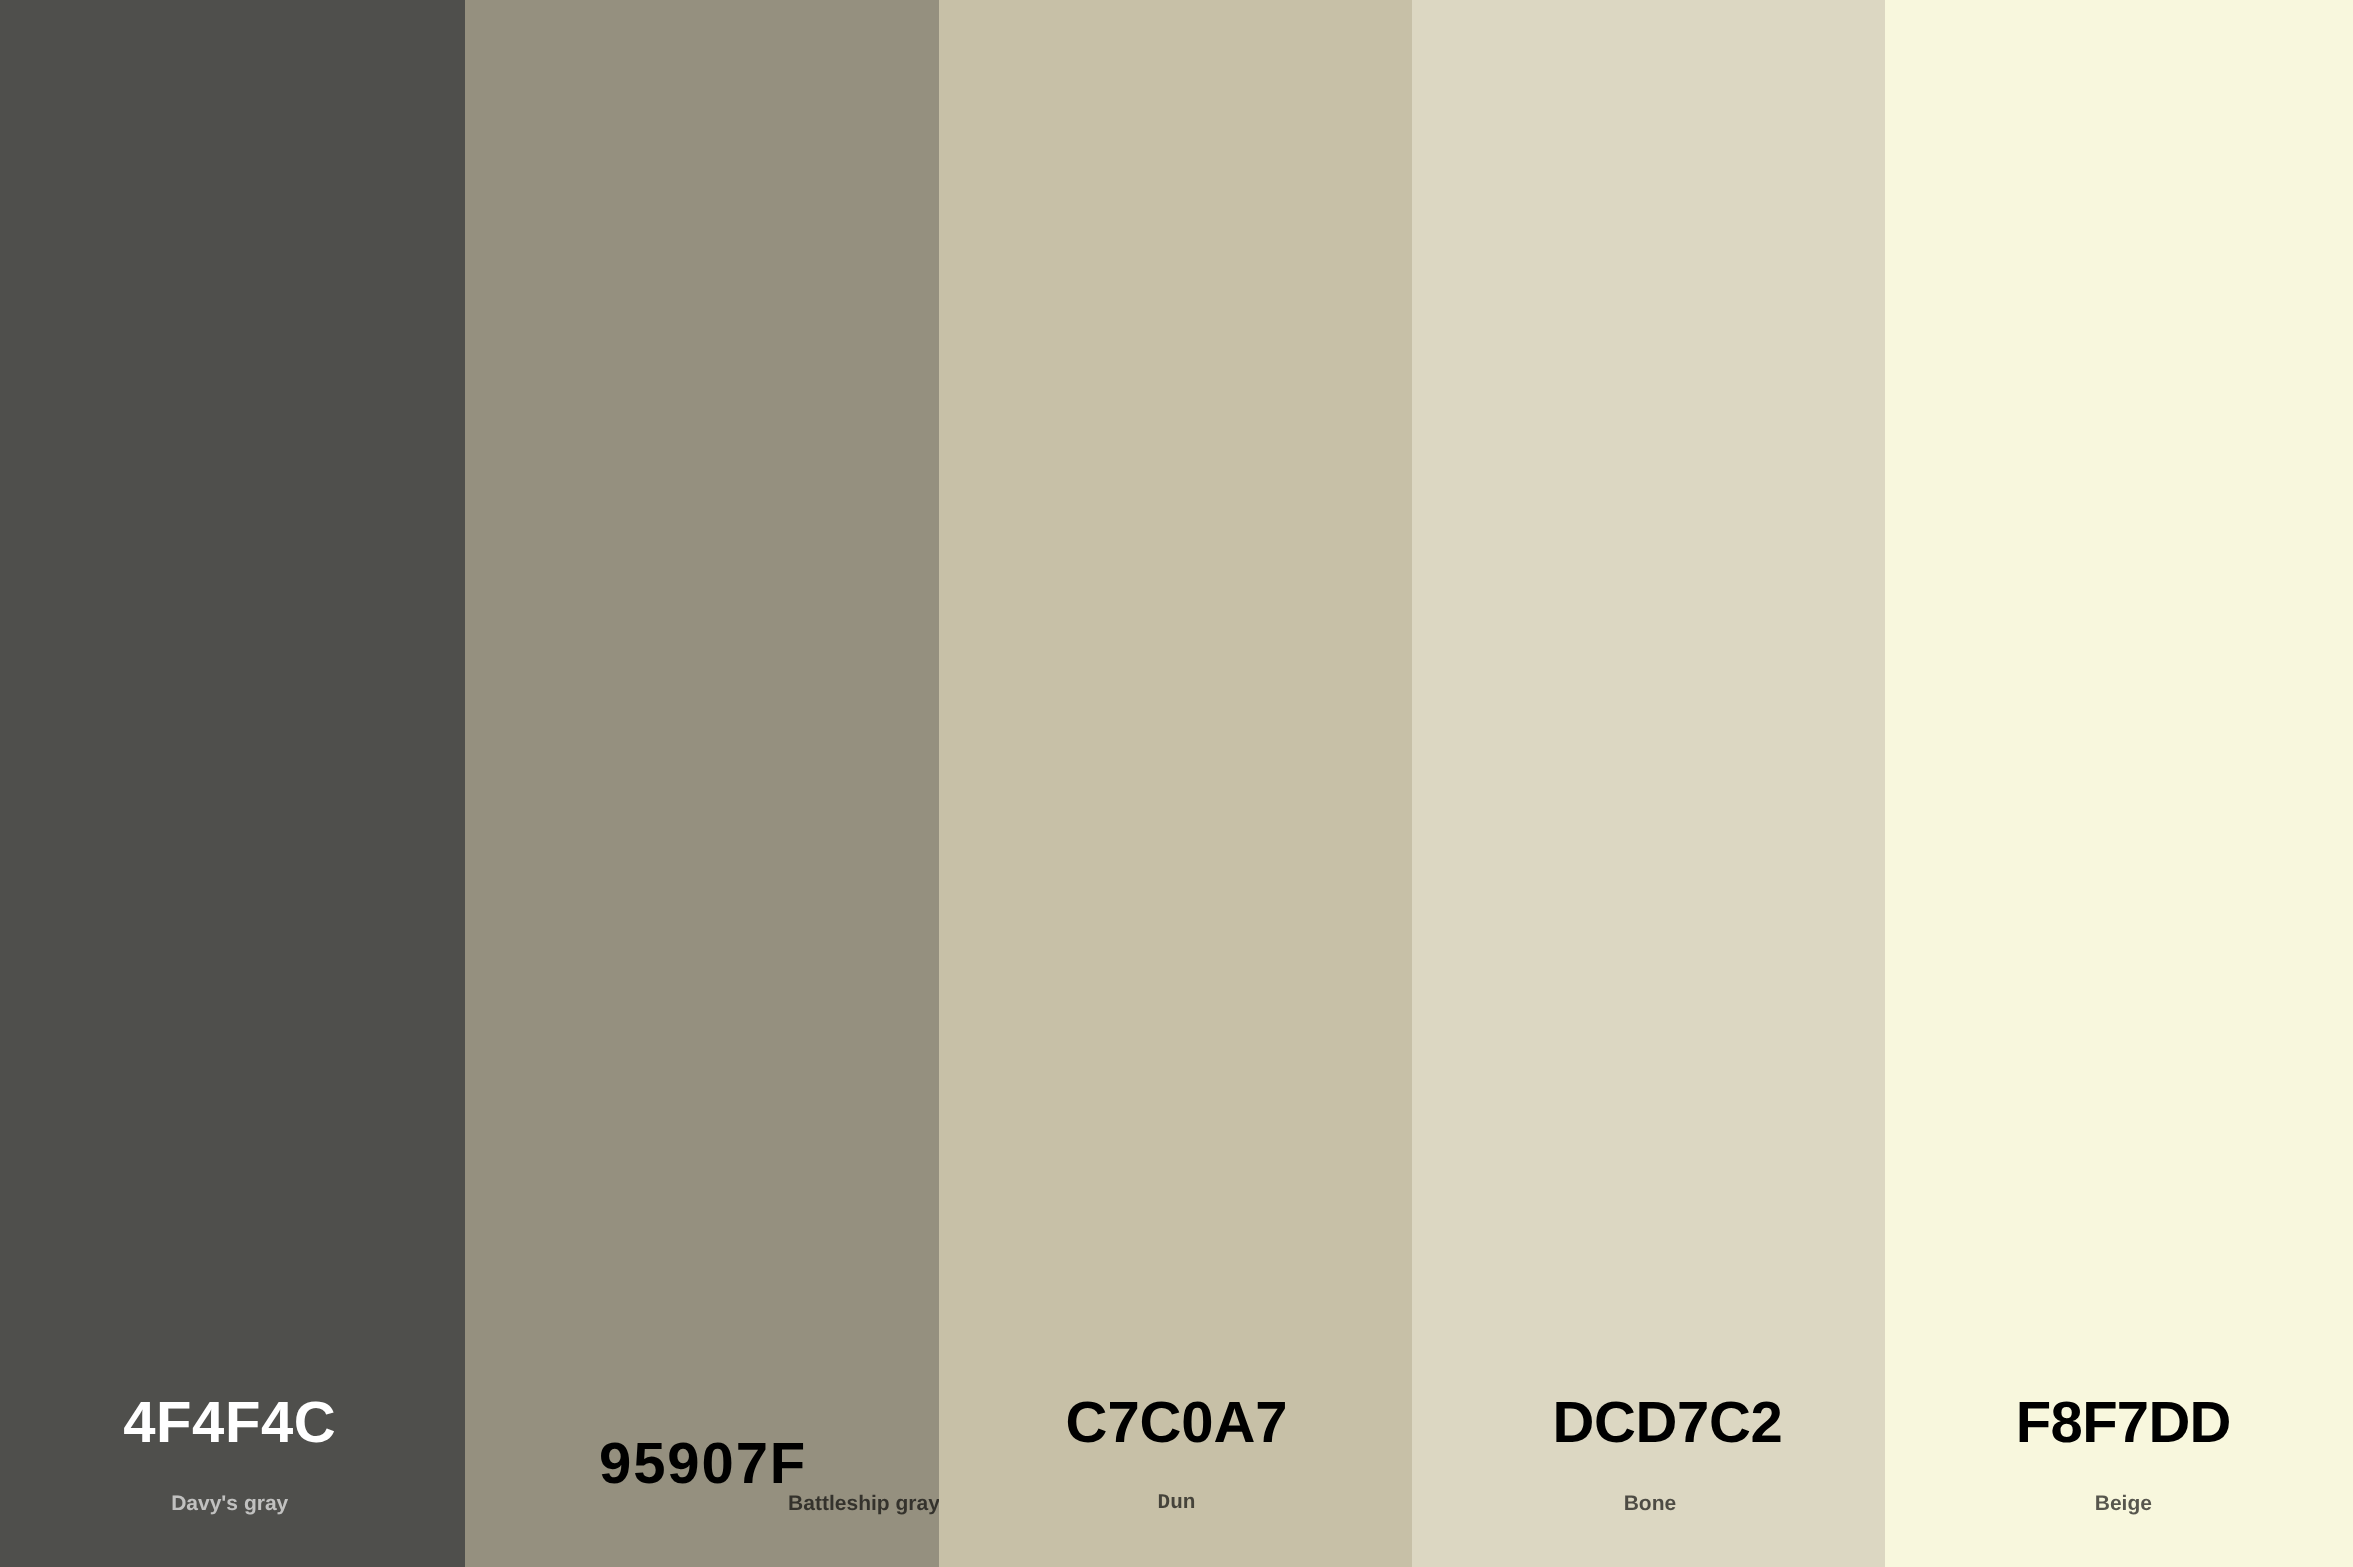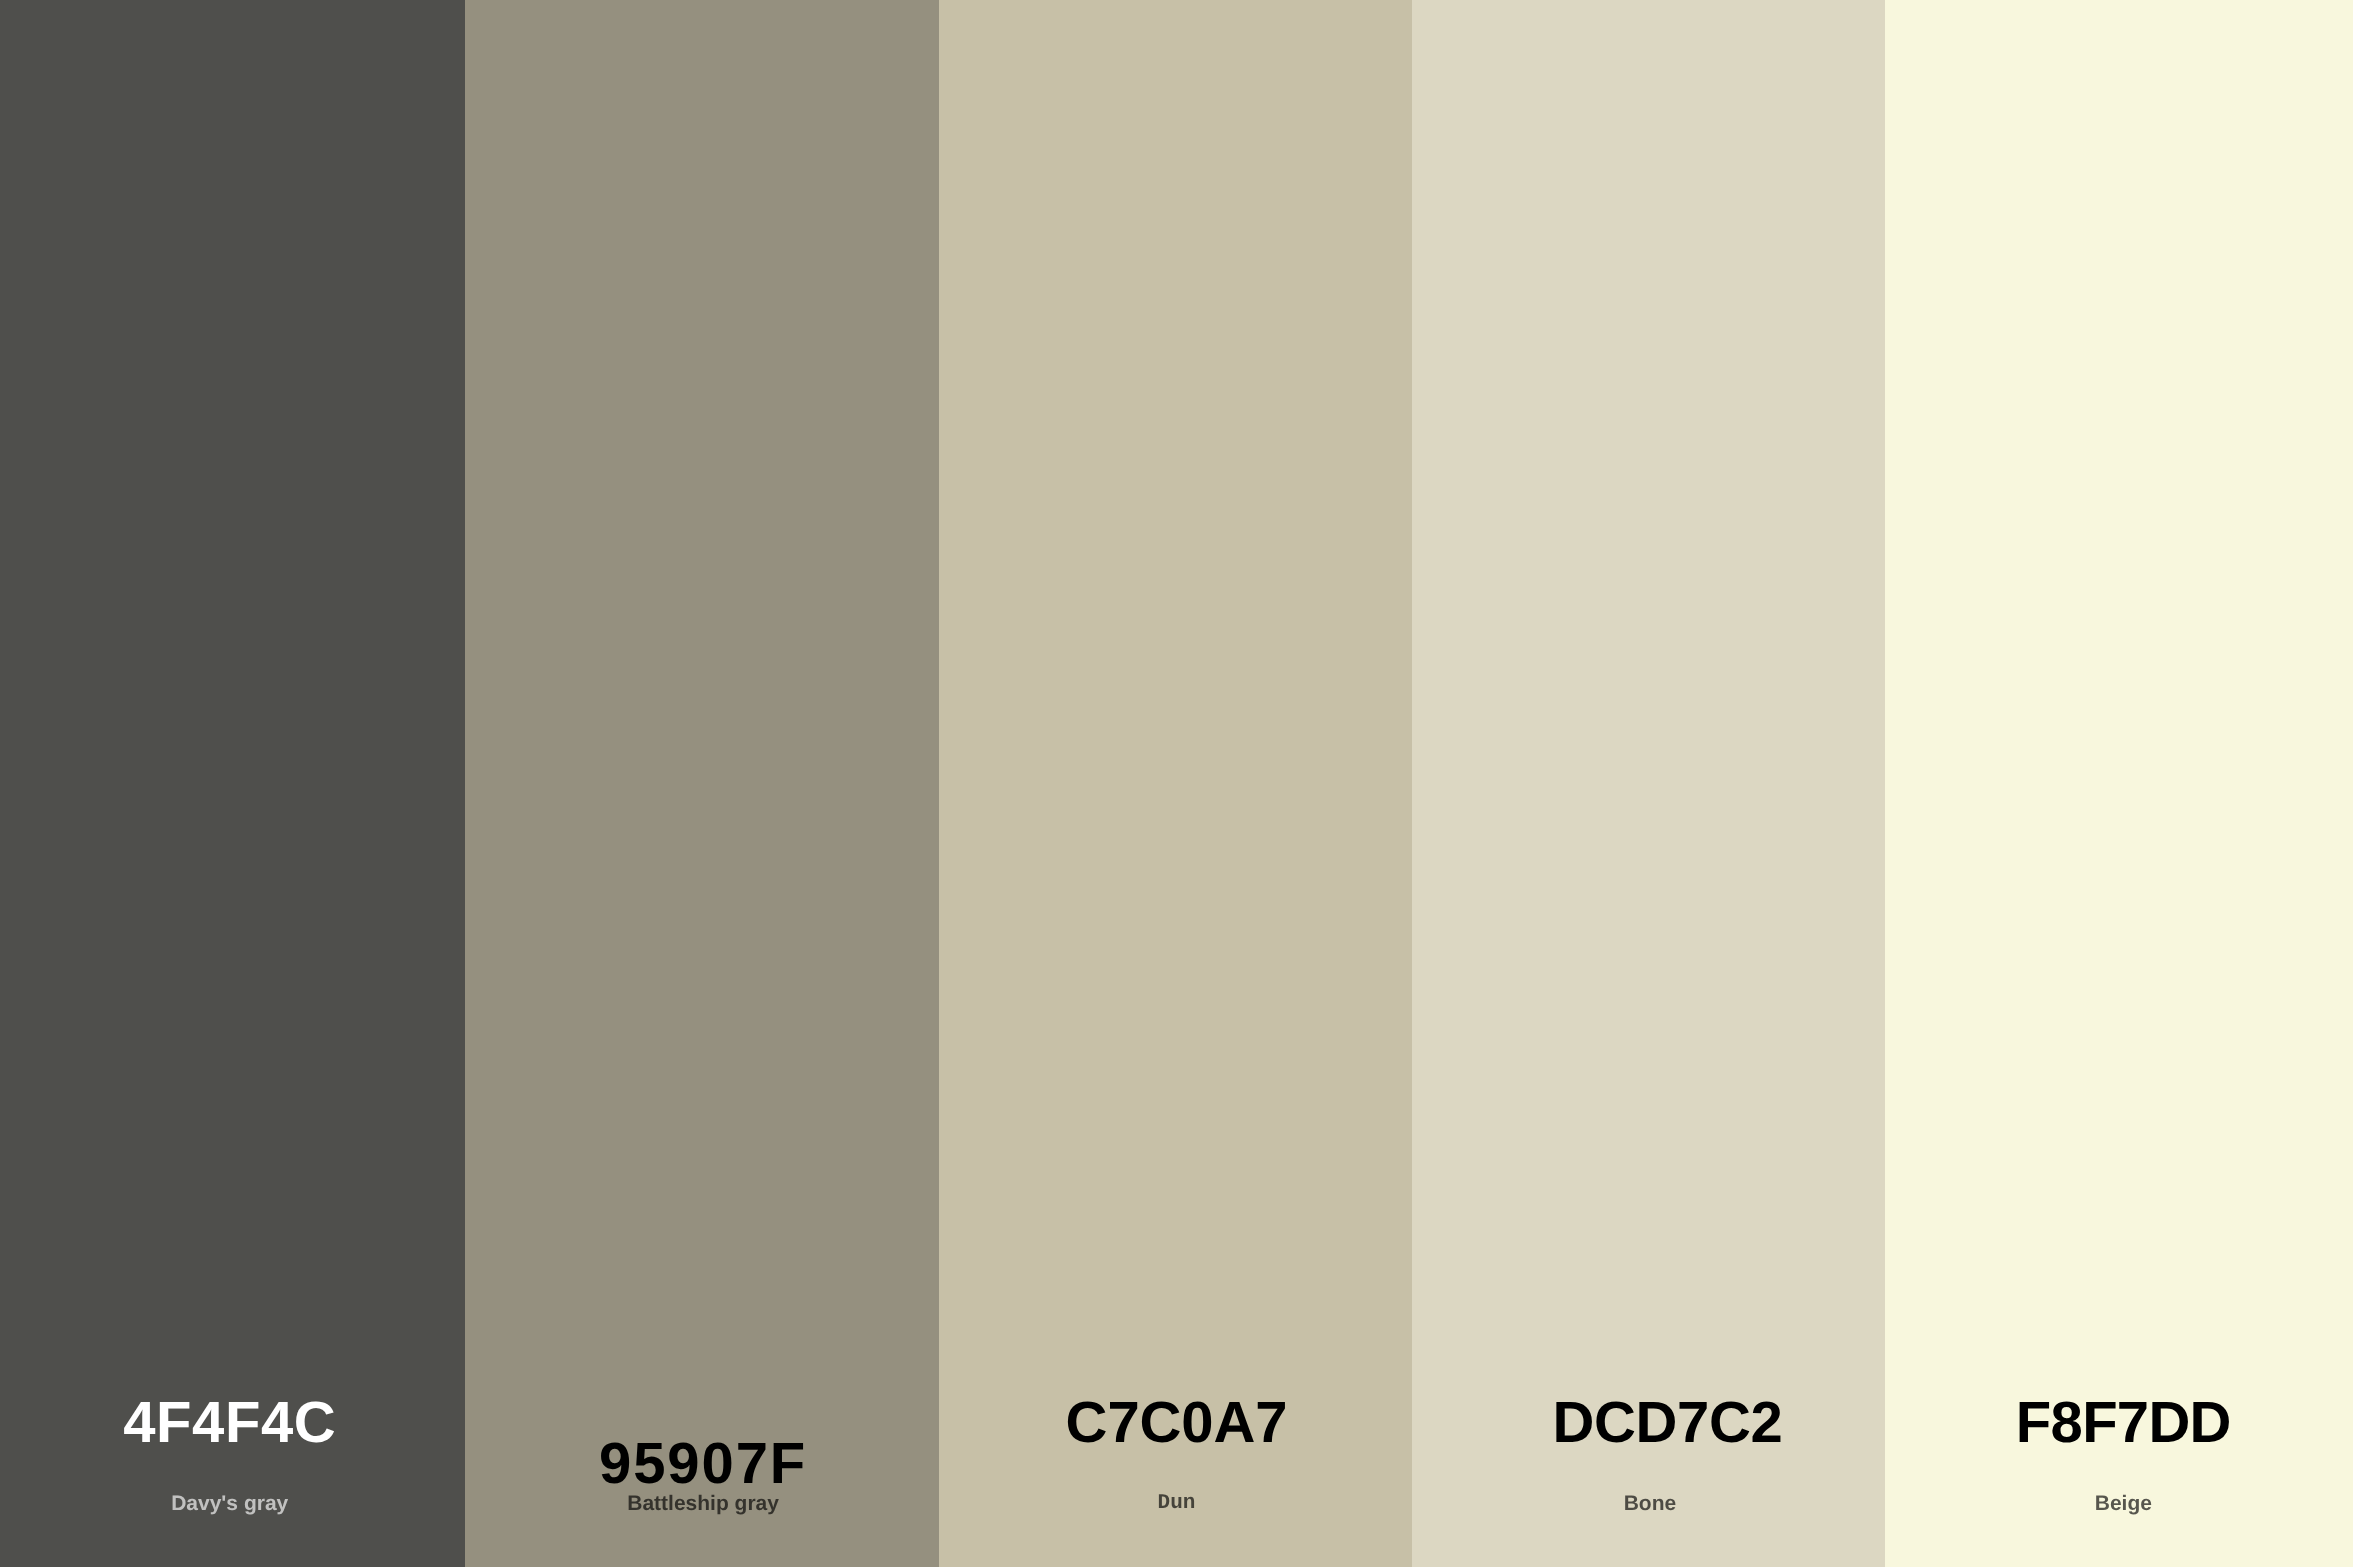--- a/index.html
+++ b/index.html
@@ -77,21 +77,21 @@
   <div class="swatch" style="background: rgb(79, 79, 76);">
     <div class="swatch-label">
       <div class="hex" style="color: rgb(255, 255, 255);">4F4F4C</div>
       <div class="name" style="color: rgba(255, 255, 255, 0.65);">Davy's gray</div>
     </div>
   </div>
 
   <div class="swatch" style="background: rgb(149, 144, 127);">
     <div class="swatch-label">
       <div class="hex" style="color: rgb(0, 0, 0);">95907F</div>
-      <div class="name" style="color: rgba(0, 0, 0, 0.65);">Battleship gray</div>
+      <div class="name" style="color: rgba(0, 0, 0, 0.65); text-align: right;">Battleship gray</div>
     </div>
   </div>
 
   <div class="swatch" style="background: rgb(199, 192, 167);">
     <div class="swatch-label">
       <div class="hex" style="color: rgb(0, 0, 0);">C7C0A7</div>
       <div class="name" style="color: rgba(0, 0, 0, 0.65); font-family: Liberation Mono, monospace;">Dun</div>
     </div>
   </div>
 

